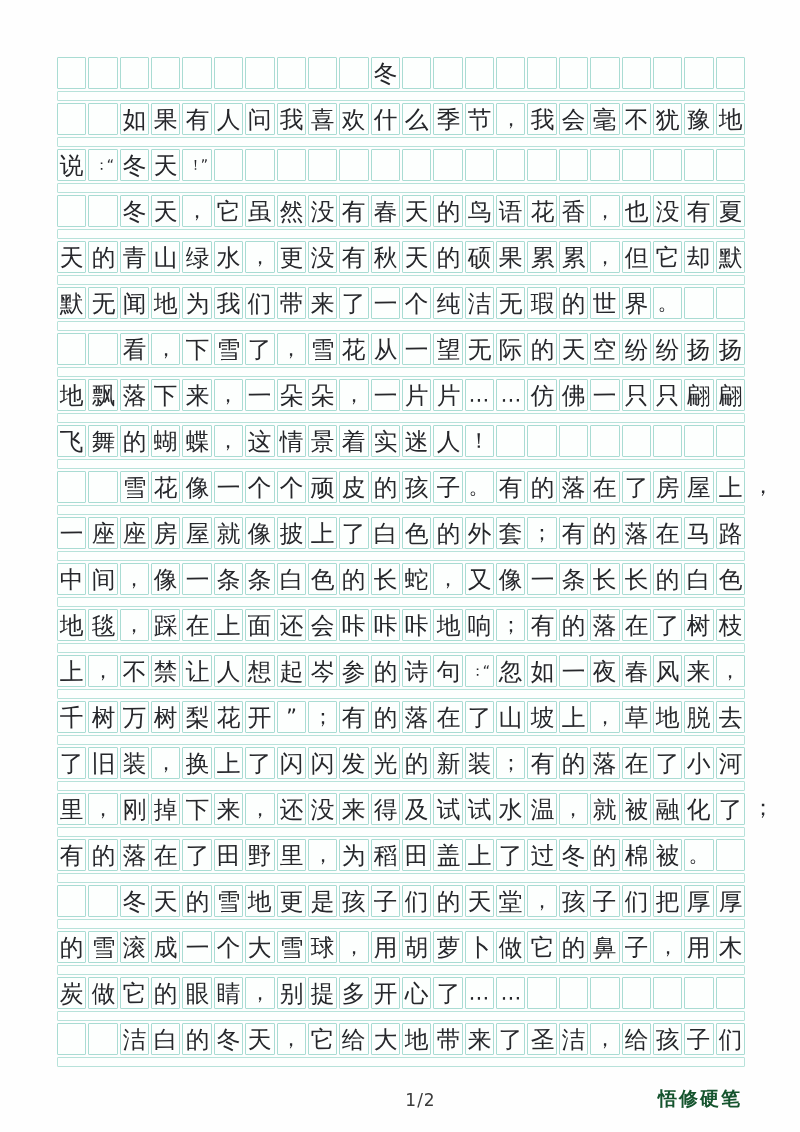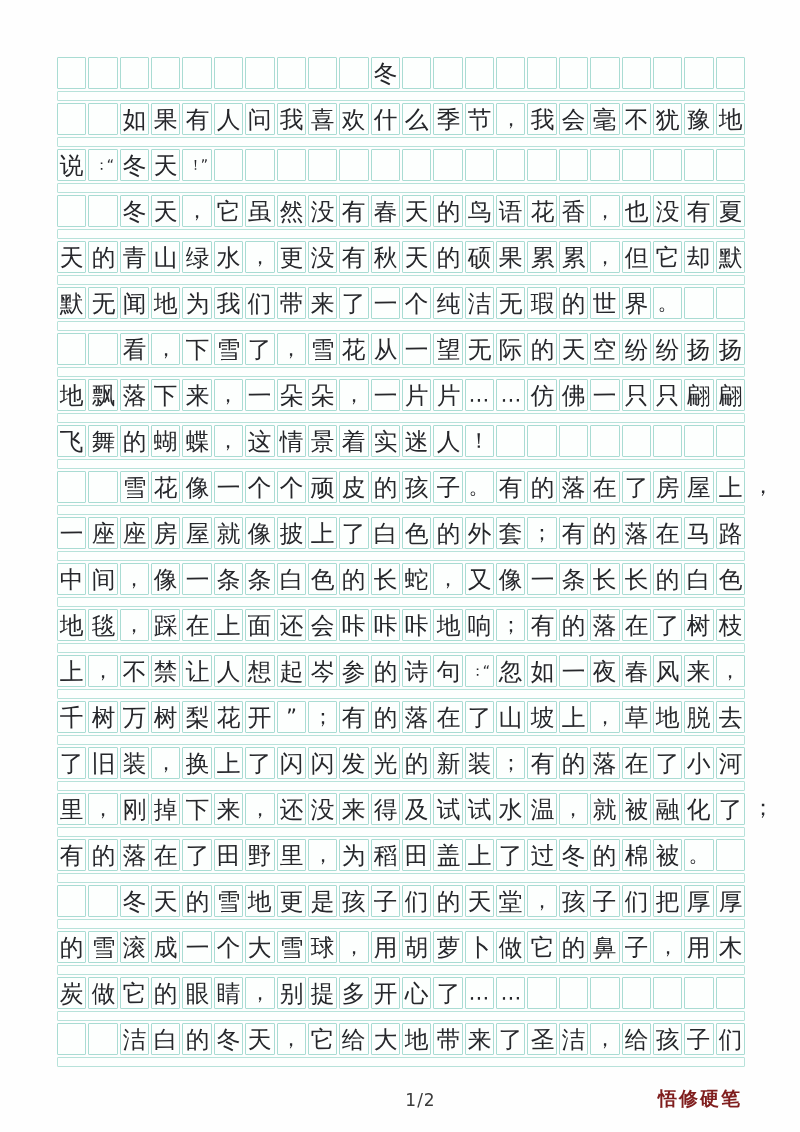--- a/index.html
+++ b/index.html
@@ -73,21 +73,21 @@
     font-size:17px;
     letter-spacing:1px;
     color:#3b3b3b;
     margin-left:41px;
   }
   .watermark{
     position:absolute;
     top:1086px;right:58px;
     font-size:19px;
     letter-spacing:2px;
-    color:#7f1d1d;
+    color:#14532d;
     font-weight:bold;
   }
 </style>
 </head>
 <body>
 
 <div class="page">
   <div class="grid" id="writing-grid">
       <div class="row-unit">
         <div class="cells">

